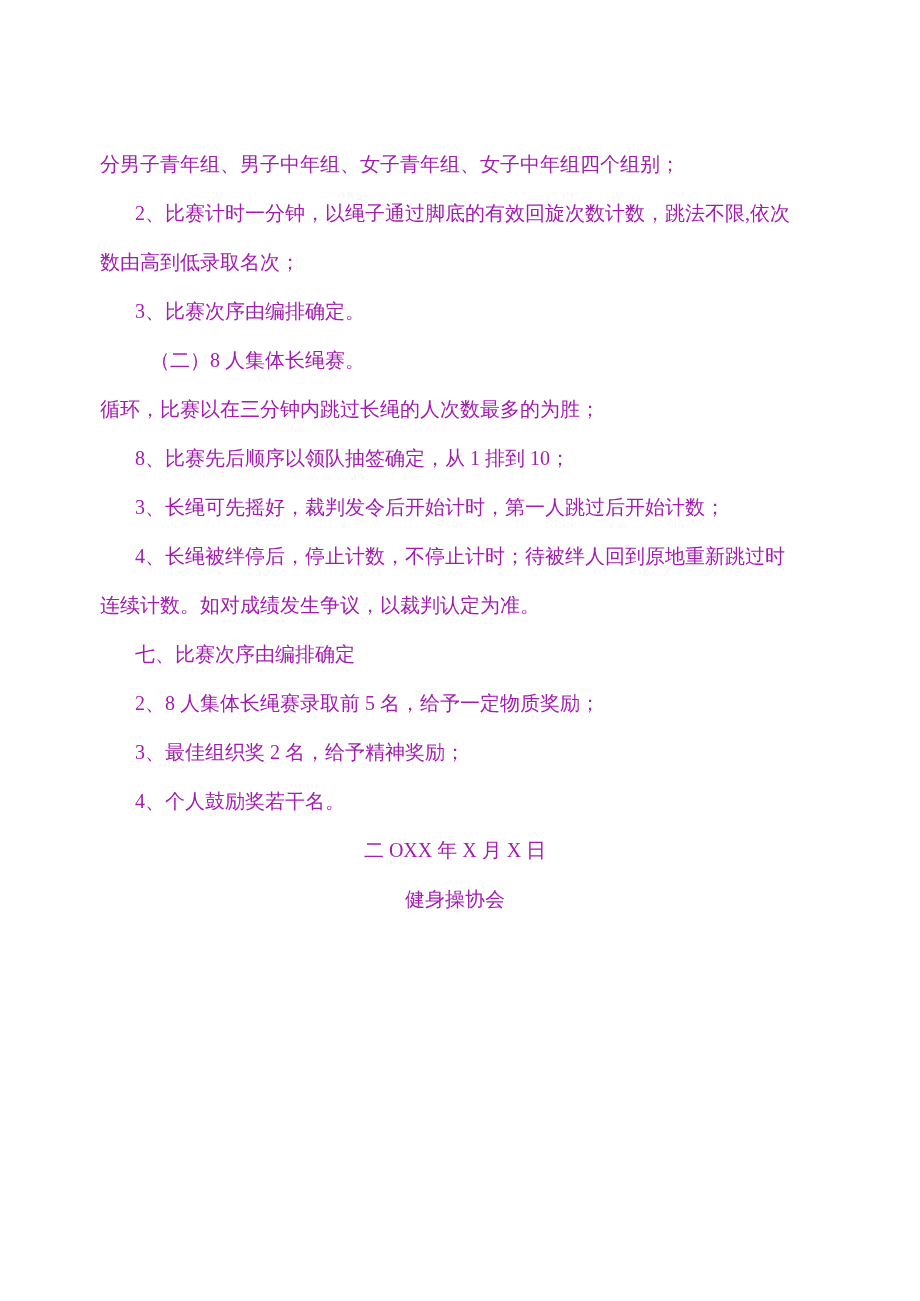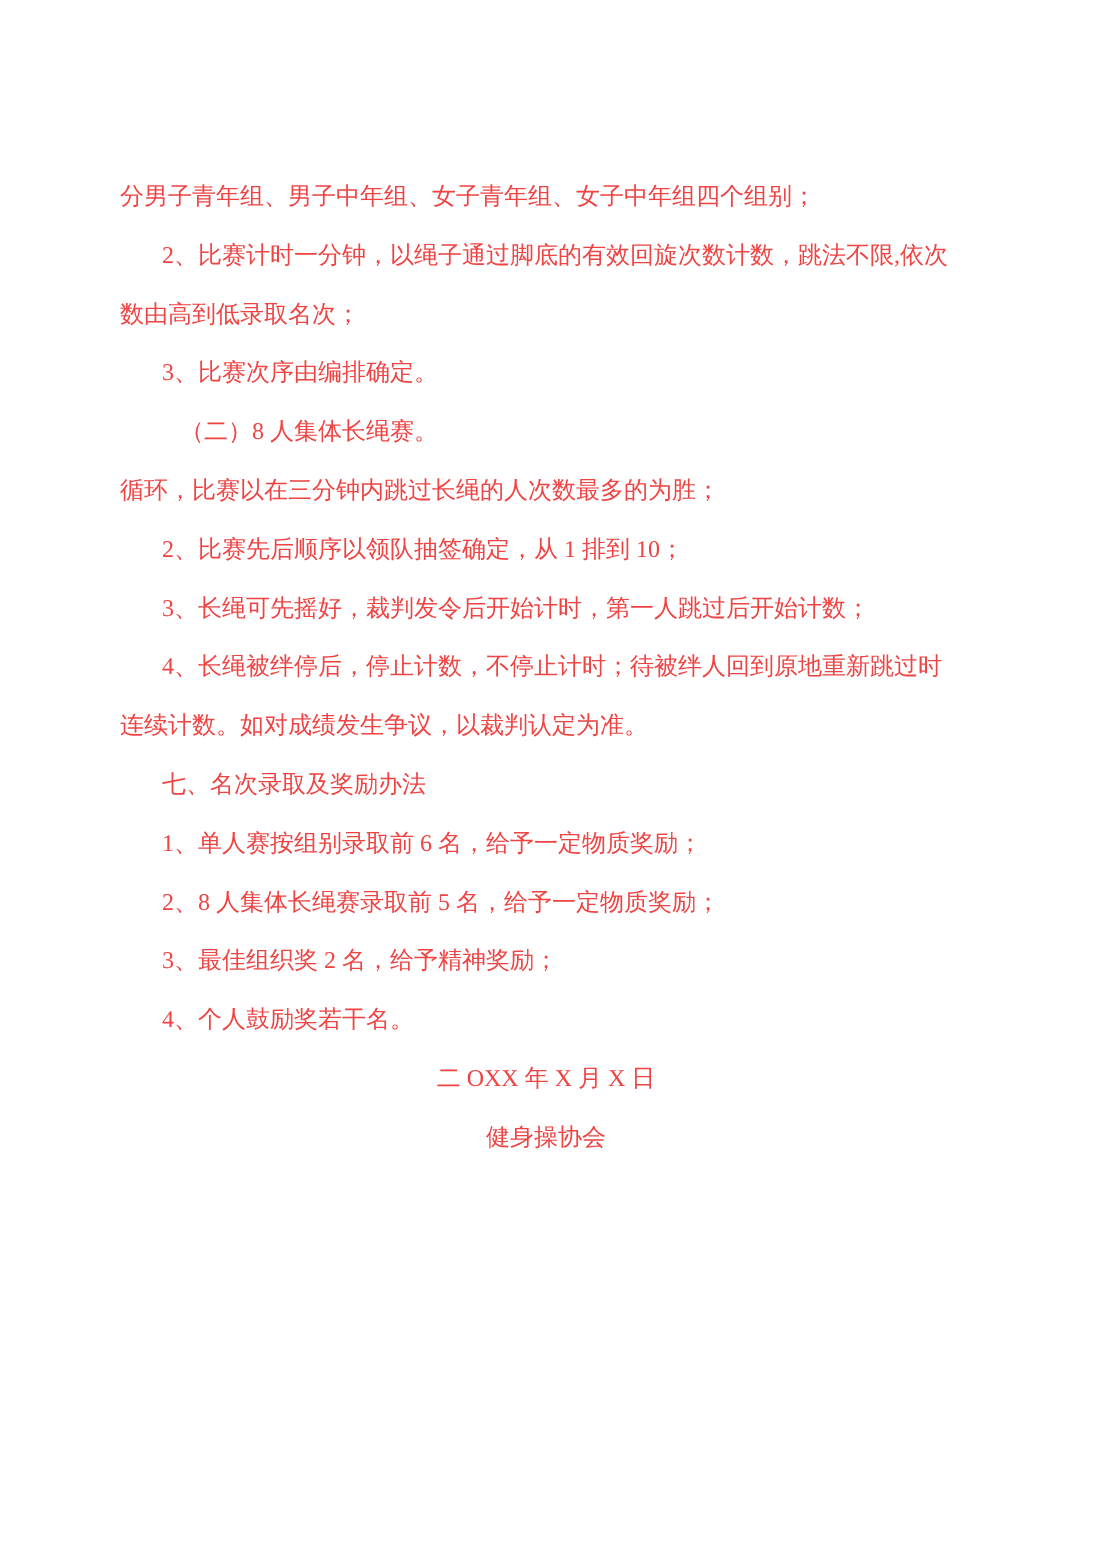--- a/index.html
+++ b/index.html
@@ -4,21 +4,21 @@
 <style>
   * { margin: 0; padding: 0; box-sizing: border-box; }
   html, body { background: #ffffff; }
   .page {
     position: relative;
     width: 920px;
     height: 1301px;
     background: #ffffff;
     overflow: hidden;
     font-family: "Liberation Serif", "DejaVu Serif", serif;
-    color: #ef4444;
+    color: #a21caf;
   }
   .doc-body {
     position: absolute;
     top: 140px;
     left: 100px;
     width: 710px;
   }
   .line {
     height: 49px;
     line-height: 49px;
@@ -35,25 +35,24 @@
 <body>
 
 <div class="page">
   <div class="doc-body">
       <div class="line flush">分男子青年组、男子中年组、女子青年组、女子中年组四个组别；</div>
       <div class="line indent">2、比赛计时一分钟，以绳子通过脚底的有效回旋次数计数，跳法不限,依次</div>
       <div class="line flush">数由高到低录取名次；</div>
       <div class="line indent">3、比赛次序由编排确定。</div>
       <div class="line indent-paren">（二）8 人集体长绳赛。</div>
       <div class="line flush">循环，比赛以在三分钟内跳过长绳的人次数最多的为胜；</div>
-      <div class="line indent">2、比赛先后顺序以领队抽签确定，从 1 排到 10；</div>
+      <div class="line indent">8、比赛先后顺序以领队抽签确定，从 1 排到 10；</div>
       <div class="line indent">3、长绳可先摇好，裁判发令后开始计时，第一人跳过后开始计数；</div>
       <div class="line indent">4、长绳被绊停后，停止计数，不停止计时；待被绊人回到原地重新跳过时</div>
       <div class="line flush">连续计数。如对成绩发生争议，以裁判认定为准。</div>
-      <div class="line indent">七、名次录取及奖励办法</div>
-      <div class="line indent">1、单人赛按组别录取前 6 名，给予一定物质奖励；</div>
+      <div class="line indent">七、比赛次序由编排确定</div>
       <div class="line indent">2、8 人集体长绳赛录取前 5 名，给予一定物质奖励；</div>
       <div class="line indent">3、最佳组织奖 2 名，给予精神奖励；</div>
       <div class="line indent">4、个人鼓励奖若干名。</div>
       <div class="line center">二 OXX 年 X 月 X 日</div>
       <div class="line center">健身操协会</div>
     </div>
 </div>
 
 </body></html>

